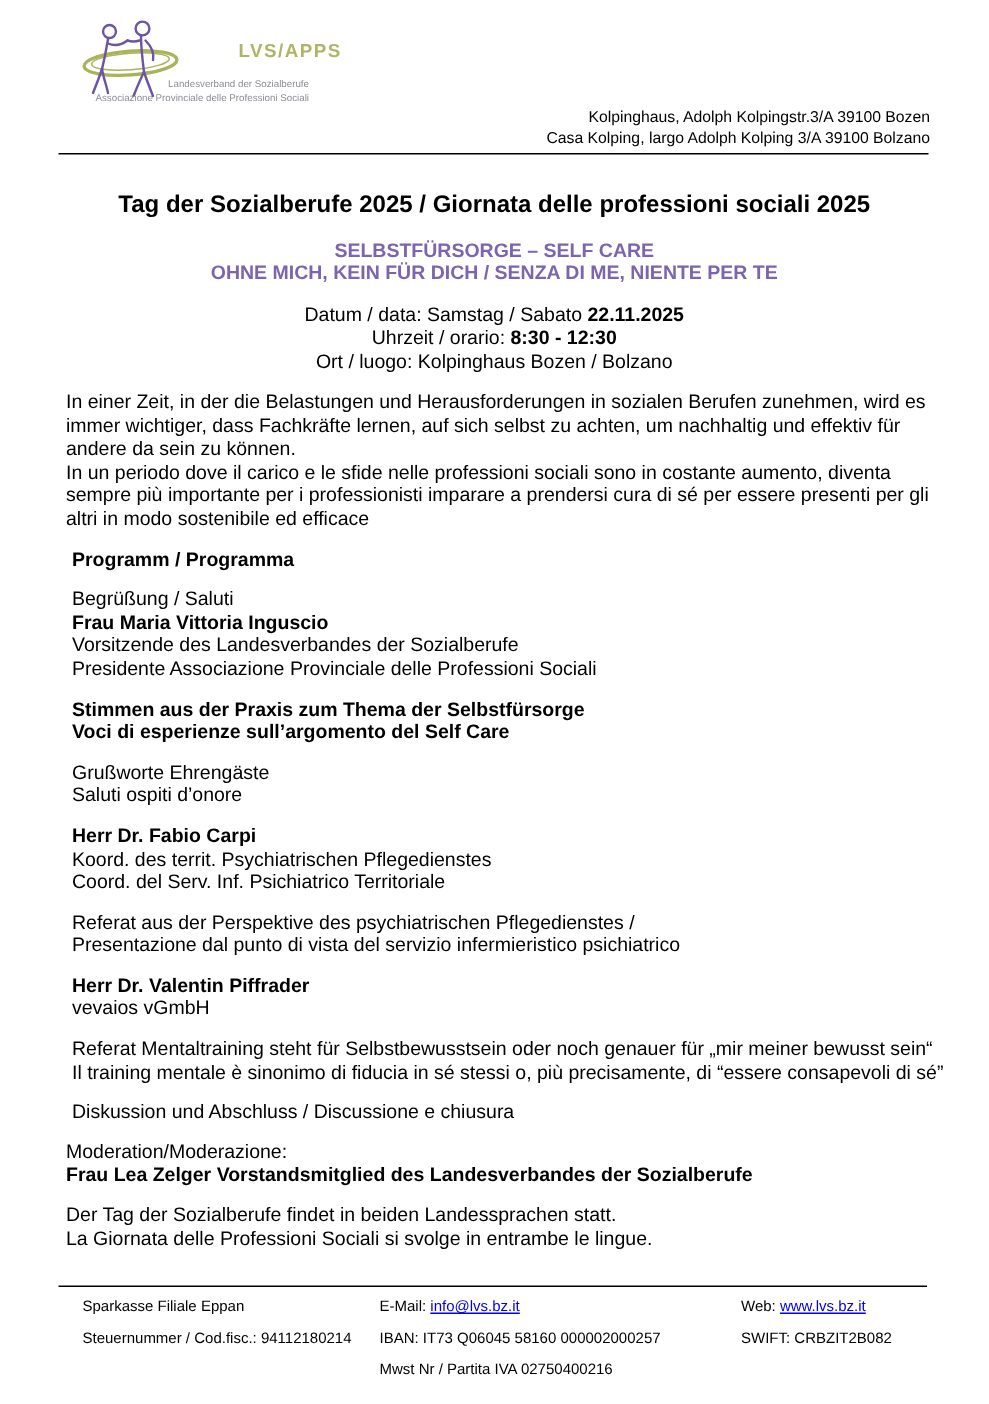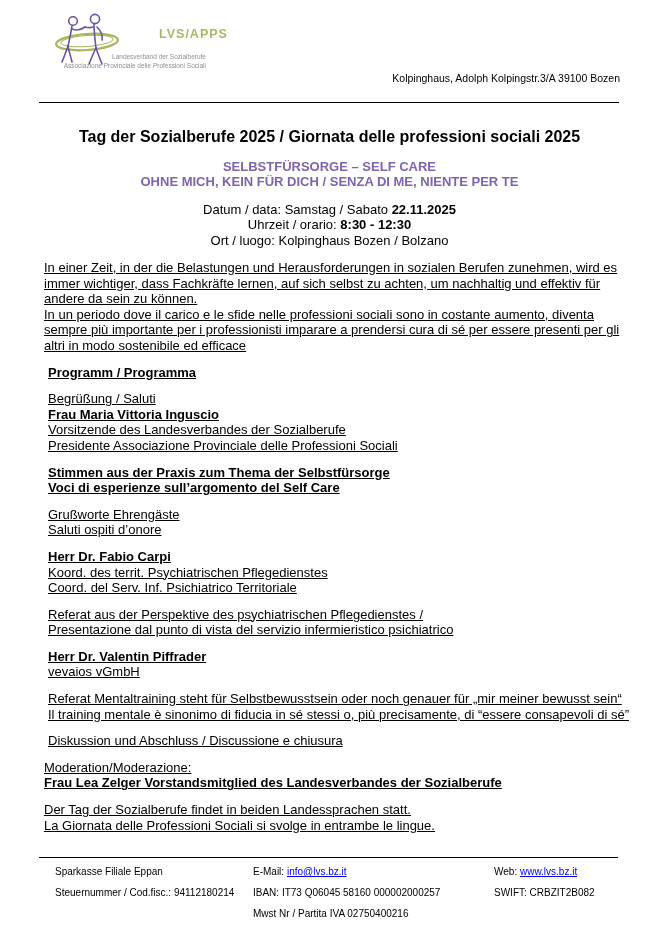--- a/index.html
+++ b/index.html
@@ -12,21 +12,21 @@
   .logo-acronym{position:absolute;left:143px;top:27px;font-size:12.5px;letter-spacing:1px;color:#aeb566;font-weight:bold;margin-left:16px;}
   .logo-subtext{position:absolute;left:40px;top:52px;width:166px;text-align:right;font-size:6.5px;line-height:9px;color:#8d8d95;}
   
   .address{position:absolute;right:39px;top:71px;text-align:right;font-size:10.5px;line-height:14px;color:#000;}
   .rule-top{position:absolute;left:39px;top:102px;width:580px;border-top:1.4px solid #000;}
   
   .title{position:absolute;left:0;right:0;top:128px;text-align:center;font-size:16px;font-weight:bold;white-space:nowrap;}
   .subtitle{position:absolute;left:0;right:0;top:159px;text-align:center;font-size:13px;font-weight:bold;line-height:15px;color:#7d64ae;white-space:nowrap;}
   .event{position:absolute;left:0;right:0;top:202px;text-align:center;font-size:13px;line-height:15.4px;white-space:nowrap;}
   
-  .body{position:absolute;left:44px;top:260px;width:590px;font-size:13px;line-height:15.6px;text-decoration:underline;}
+  .body{position:absolute;left:44px;top:260px;width:590px;font-size:13px;line-height:15.6px;}
   .ln{white-space:nowrap;}
   .ln.b{font-weight:bold;}
   .ln.ind{padding-left:4px;}
   .ln.gap{margin-top:11px;}
   
   .rule-bottom{position:absolute;left:39px;top:857px;width:579px;border-top:1.4px solid #000;}
   .footer{position:absolute;left:0;top:861px;width:659px;font-size:10px;}
   .fcol{position:absolute;top:0;line-height:21px;white-space:nowrap;}
   .fcol1{left:55px;}
   .fcol2{left:253px;}
@@ -58,20 +58,21 @@
     </g>
   </svg>
   <div class="logo-acronym">LVS/APPS</div>
   <div class="logo-subtext">
     <div>Landesverband der Sozialberufe</div>
     <div>Associazione Provinciale delle Professioni Sociali</div>
   </div>
 
   <div class="address">
     <div>Kolpinghaus, Adolph Kolpingstr.3/A 39100 Bozen</div>
+    <div>Casa Kolping, largo Adolph Kolping 3/A 39100 Bolzano</div>
   </div>
   <div class="rule-top"></div>
 
   <div class="title">Tag der Sozialberufe 2025 / Giornata delle professioni sociali 2025</div>
   <div class="subtitle">
     <div>SELBSTFÜRSORGE – SELF CARE</div>
     <div>OHNE MICH, KEIN FÜR DICH / SENZA DI ME, NIENTE PER TE</div>
   </div>
 
   <div class="event">

